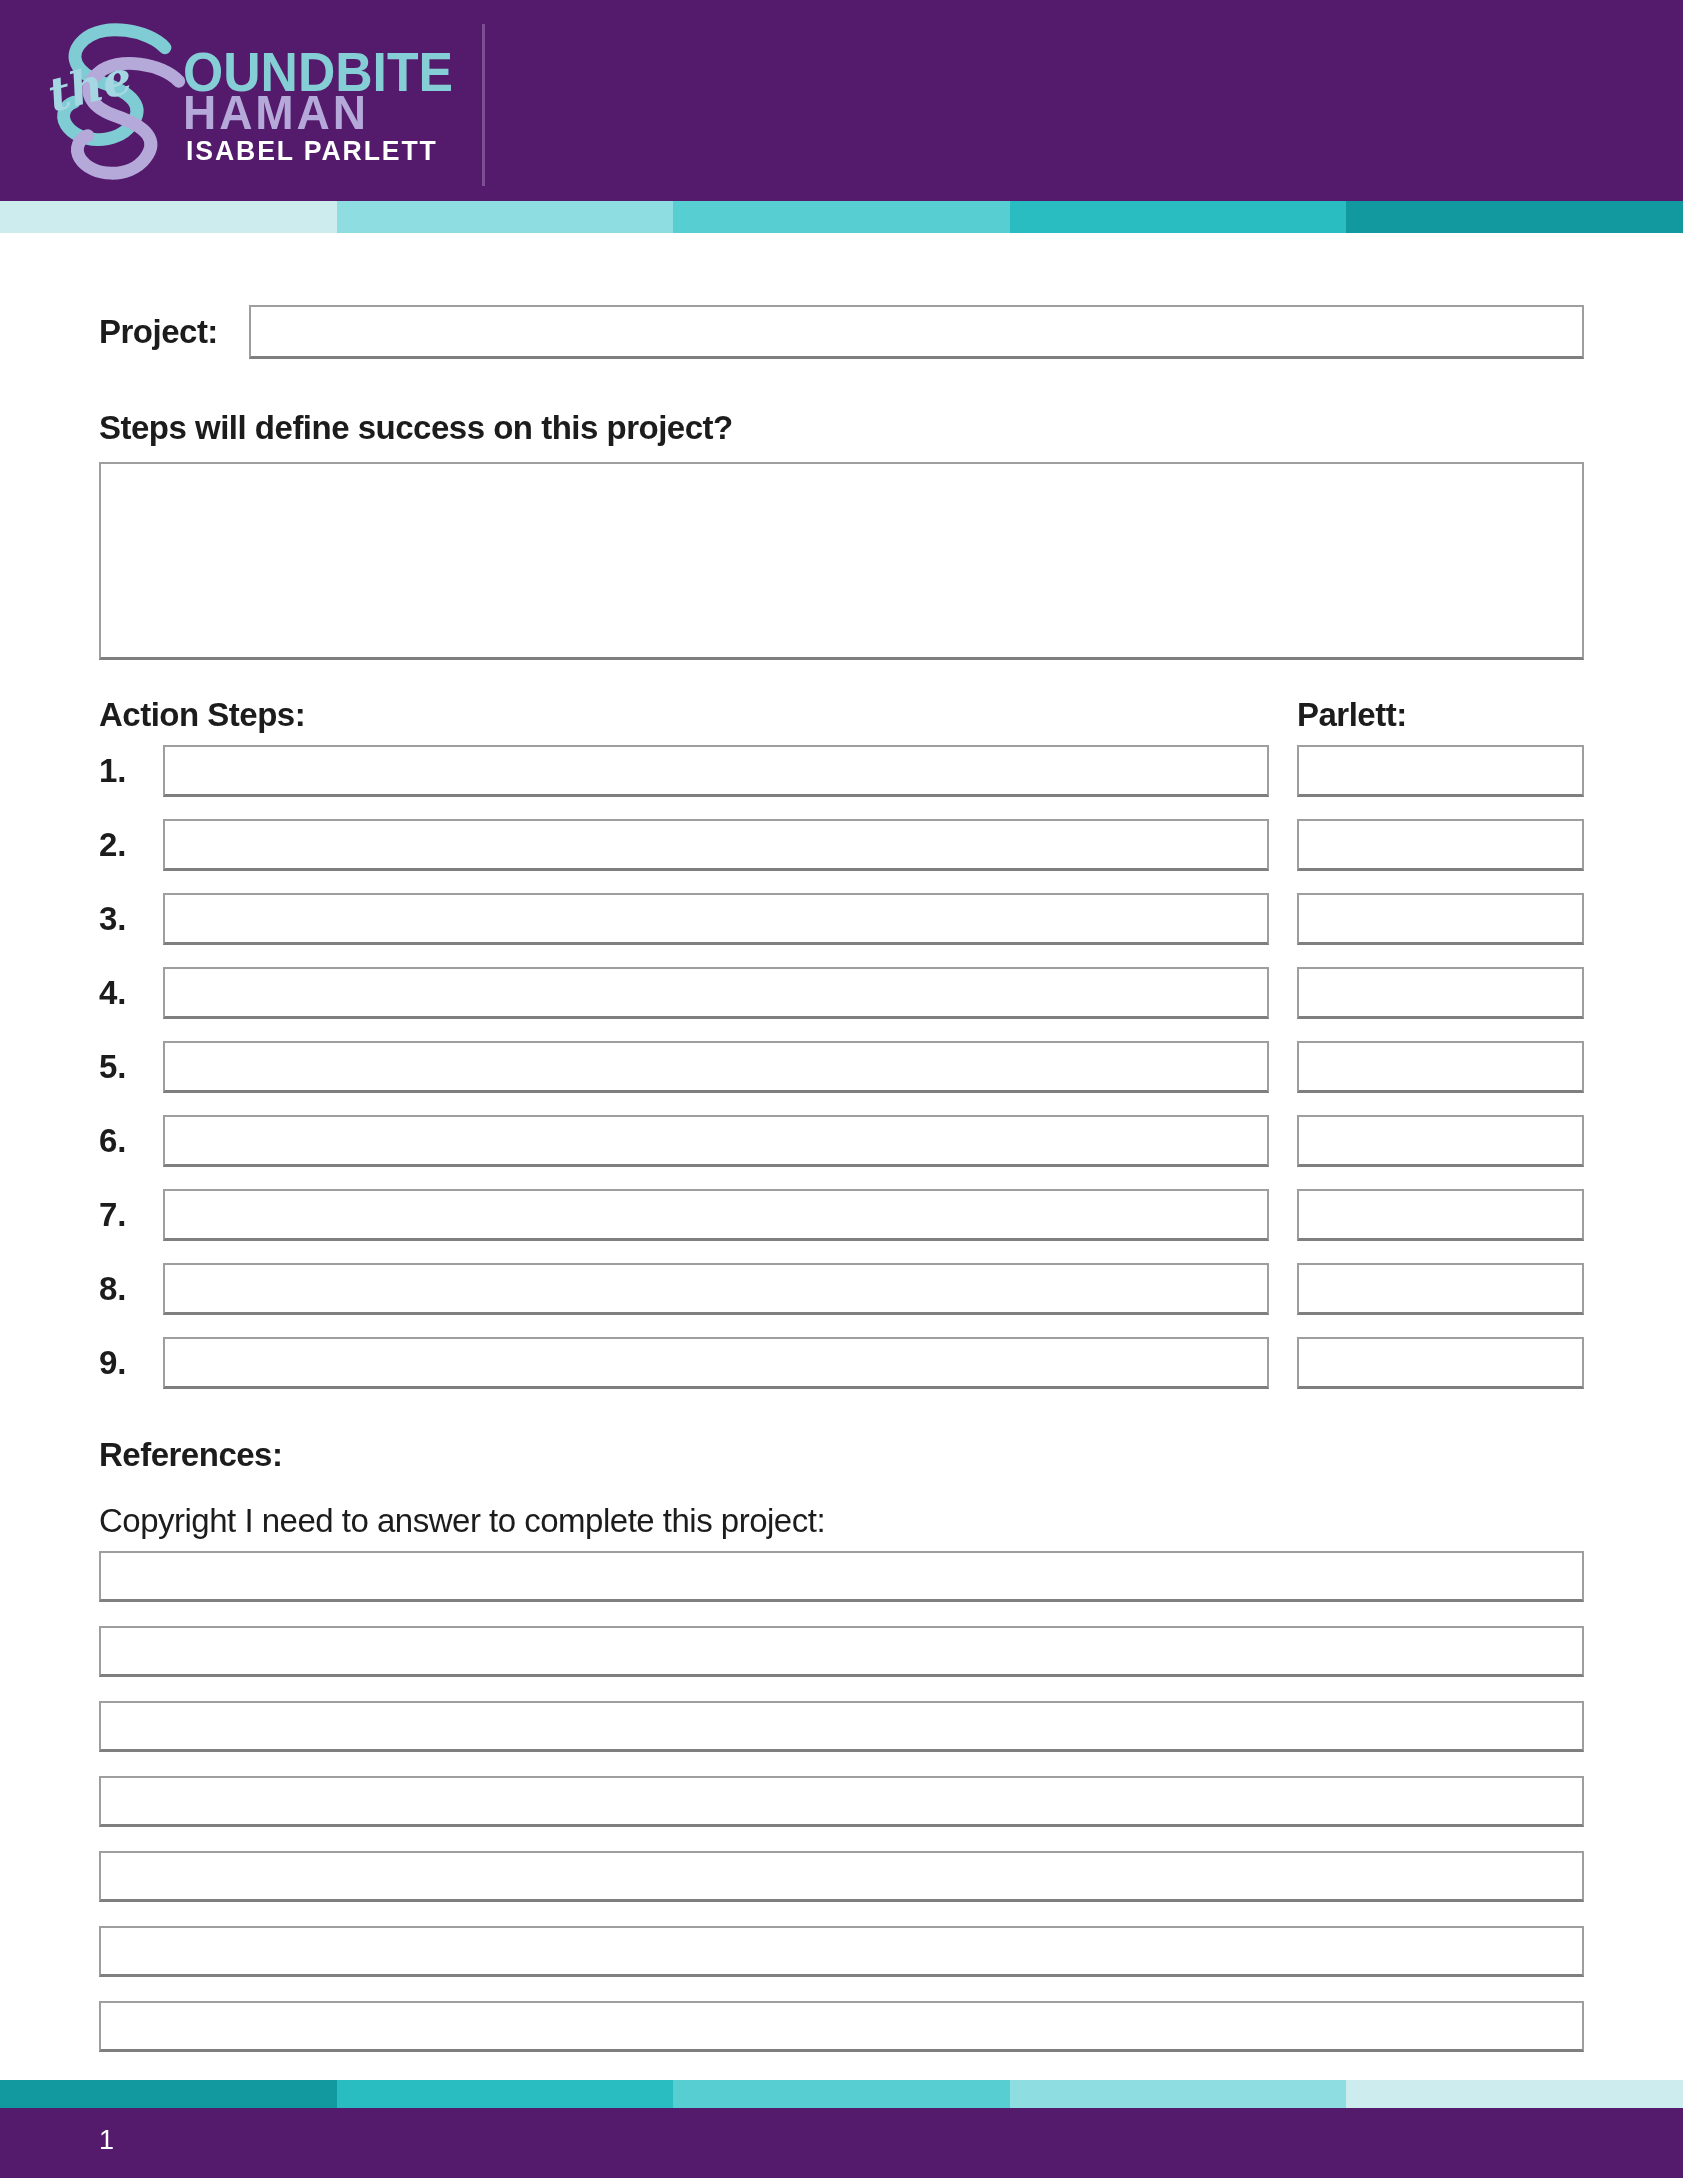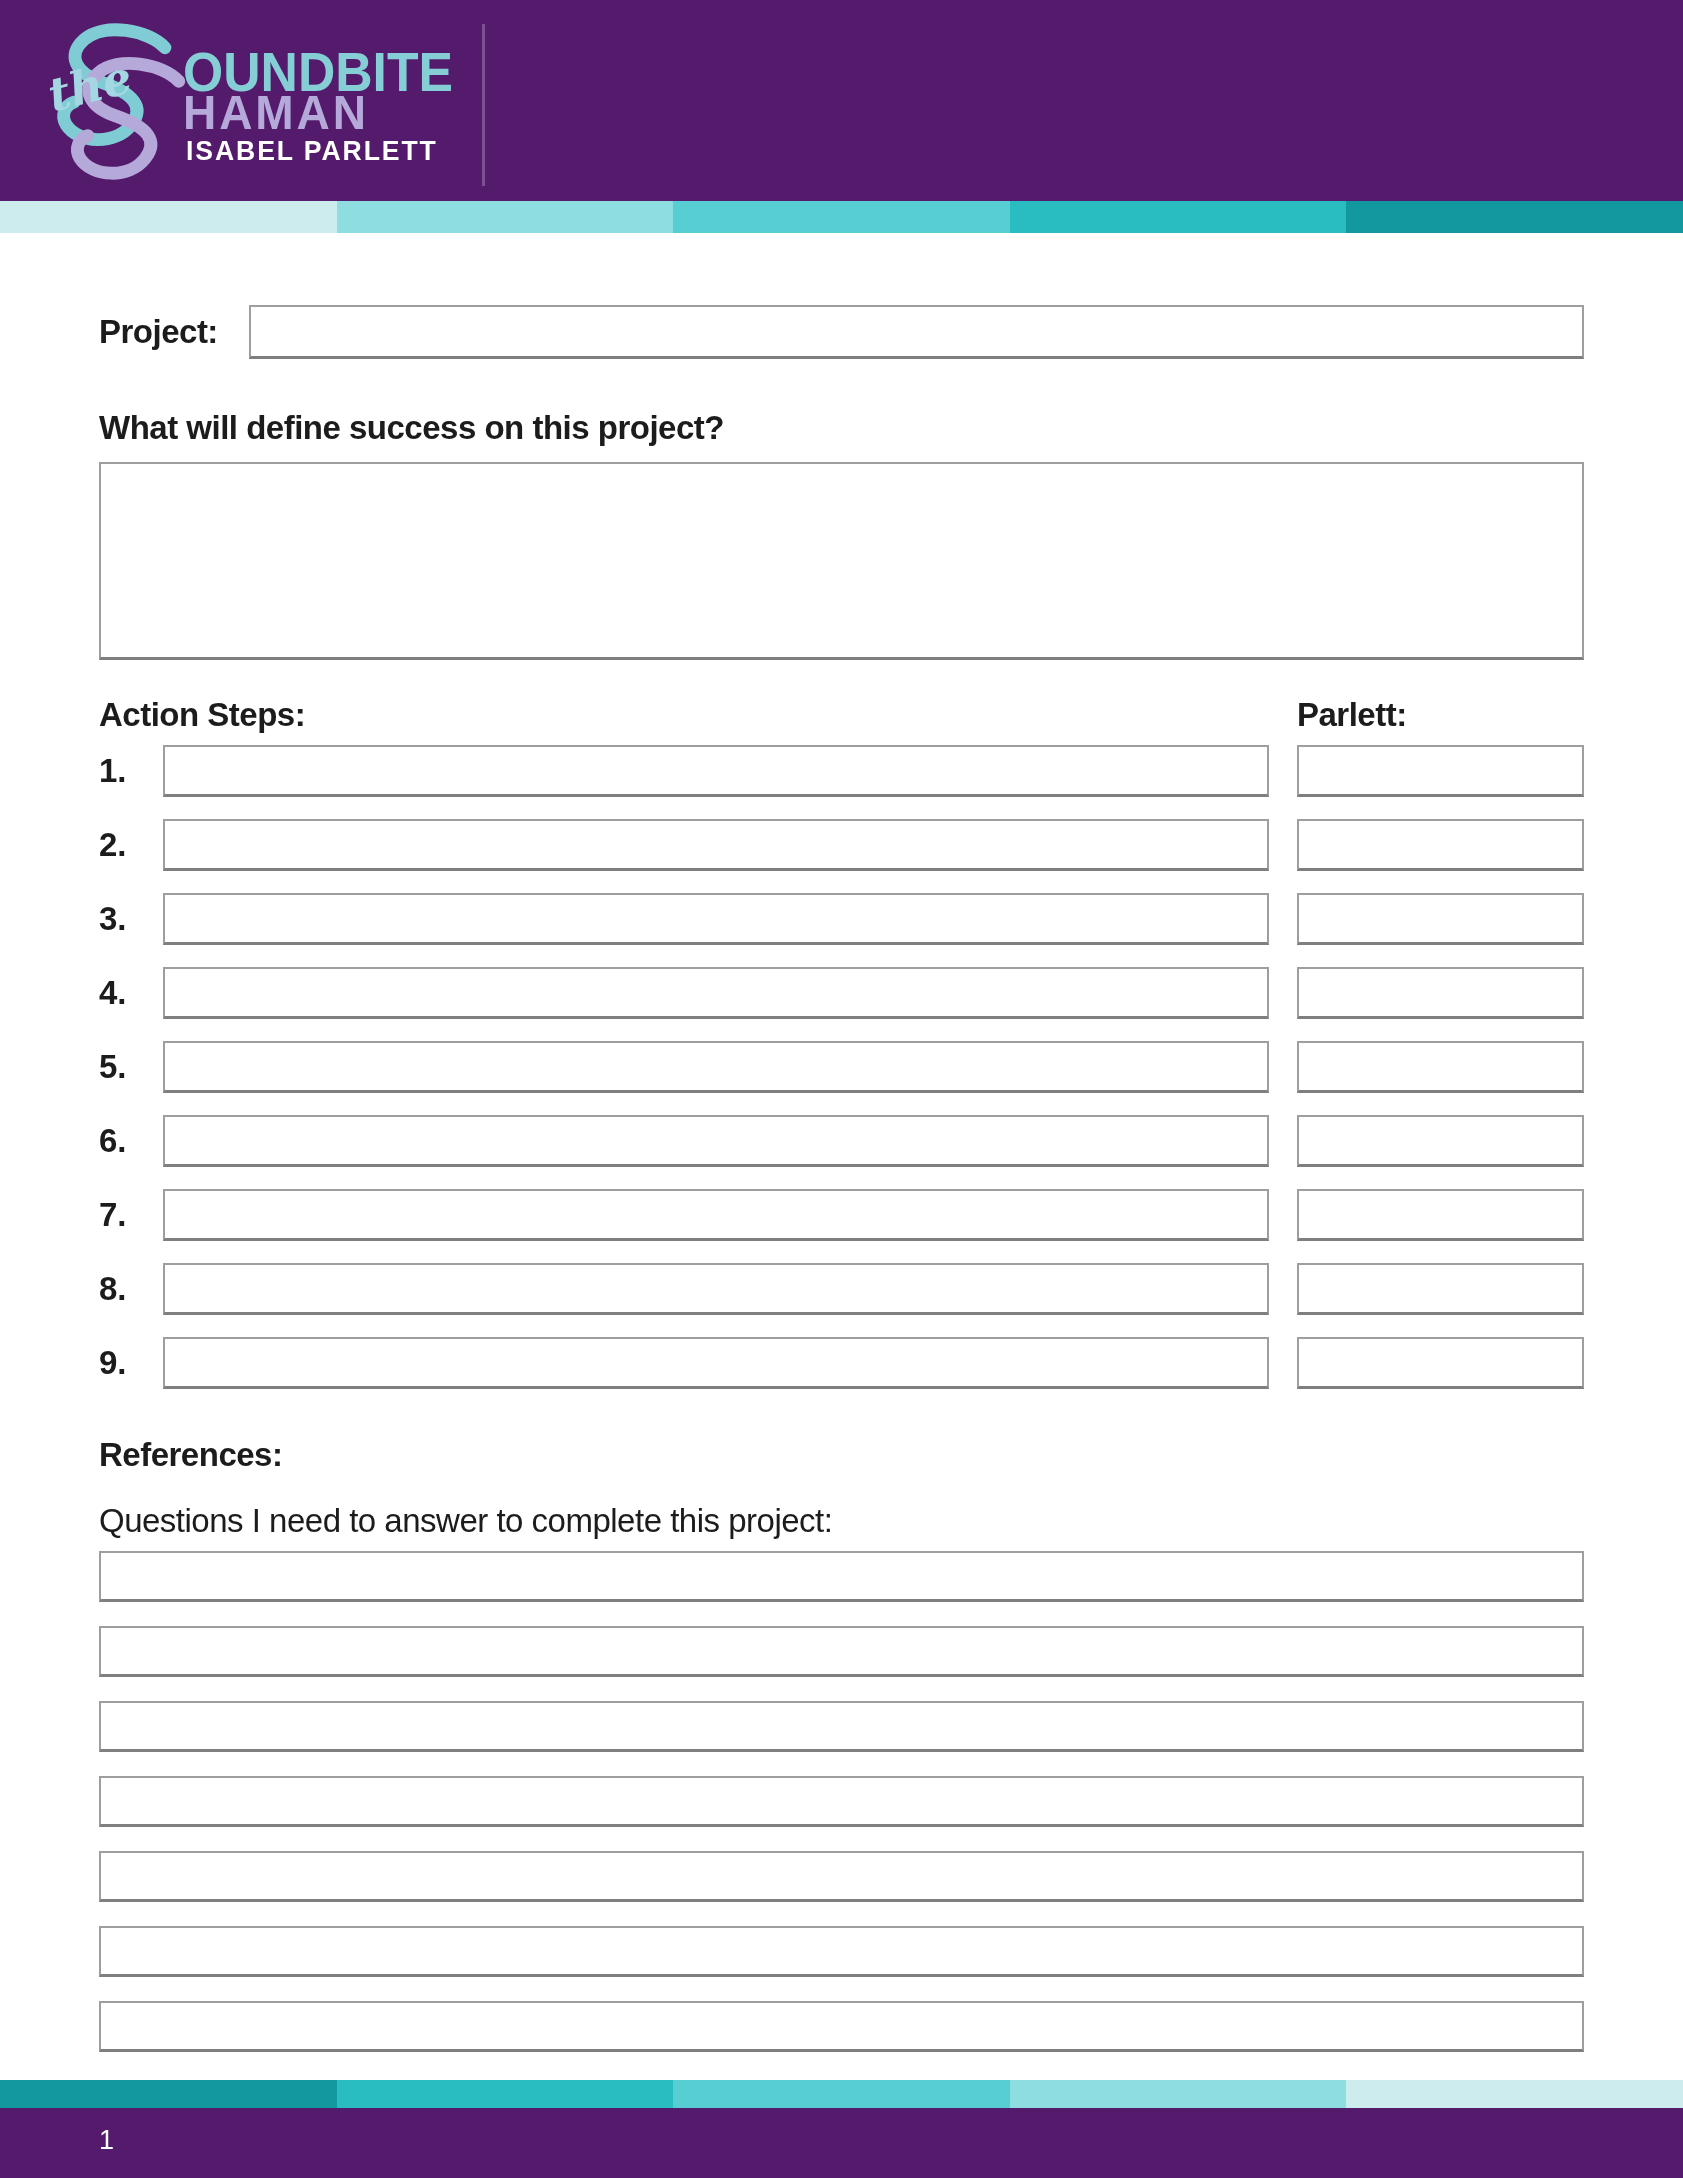--- a/index.html
+++ b/index.html
@@ -107,21 +107,21 @@
     <span style="background: rgb(18, 153, 159);"></span>
   </div>
 
   <div class="content">
 
     <div class="project-row">
       <span class="label project-label">Project:</span>
       <input class="box project-input" type="text" value="" style="">
     </div>
 
-    <div class="label q-success">What will define success on this project?</div>
+    <div class="label q-success">Steps will define success on this project?</div>
     <textarea class="box success-box" style=""></textarea>
 
     <div class="steps-header">
       <span class="label">Action Steps:</span>
       <span class="label deadline-label">Parlett:</span>
     </div>
 
     <div class="steps">
 
         <div class="step-row">
@@ -174,21 +174,21 @@
 
         <div class="step-row">
           <span class="step-num">9.</span>
           <input class="box step-input" type="text" value="" style="">
           <input class="box deadline-input" type="text" value="" style="">
         </div>
 
     </div>
 
     <div class="label references">References:</div>
-    <div class="label-regular questions-label">Questions I need to answer to complete this project:</div>
+    <div class="label-regular questions-label">Copyright I need to answer to complete this project:</div>
 
     <div class="q-lines">
 
         <input class="box q-line" type="text" value="" style="">
 
         <input class="box q-line" type="text" value="" style="">
 
         <input class="box q-line" type="text" value="" style="">
 
         <input class="box q-line" type="text" value="" style="">

